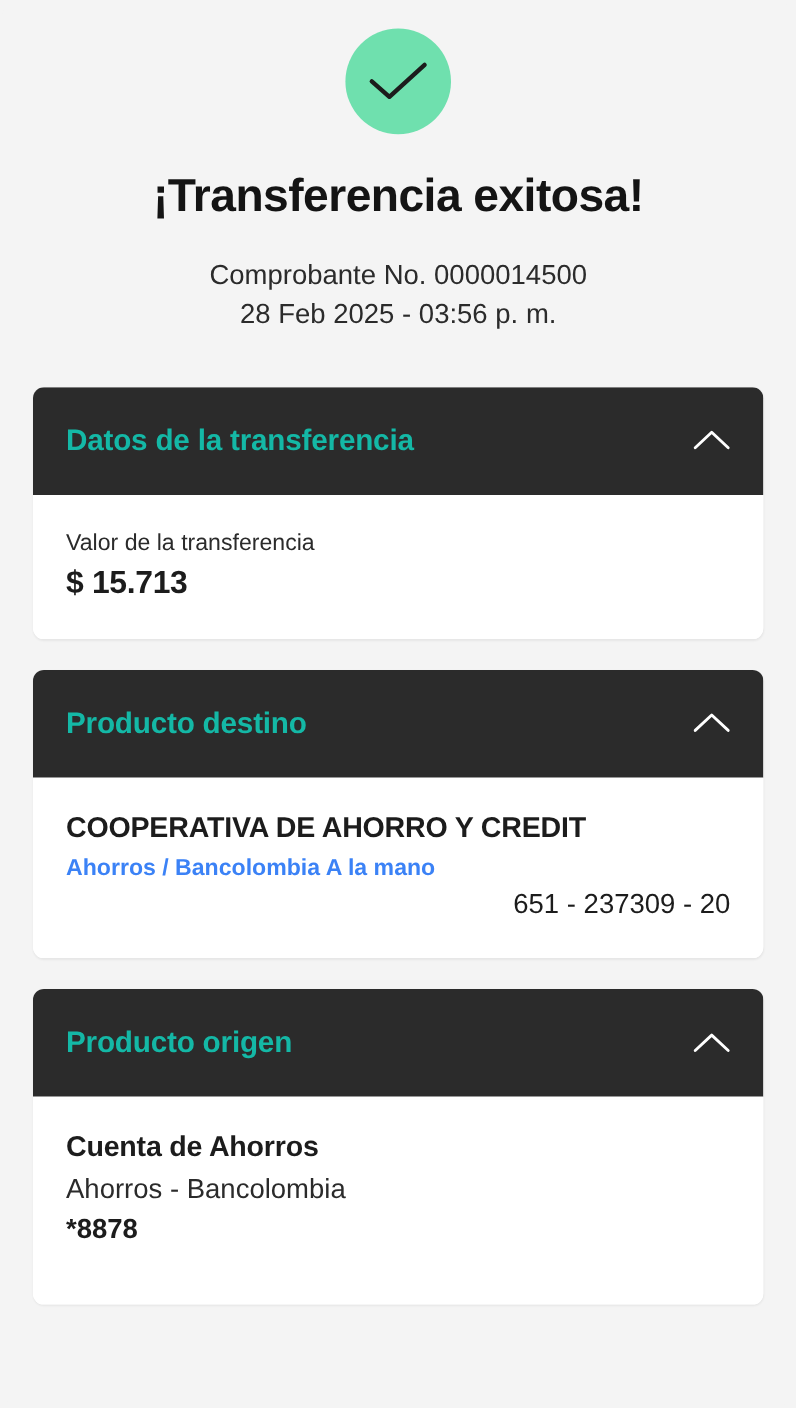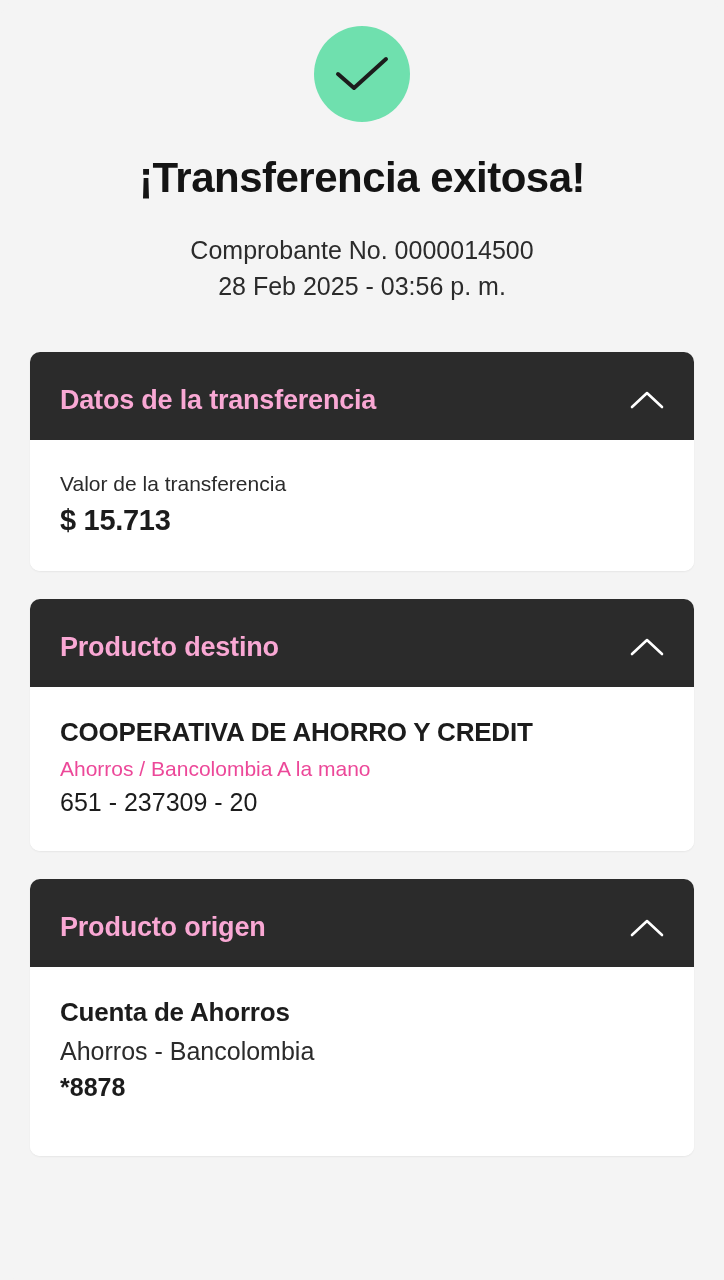--- a/index.html
+++ b/index.html
@@ -60,25 +60,25 @@
   .card {
     margin: 0 30px 28px 30px;
     border-radius: 10px;
     overflow: hidden;
     background: #ffffff;
     box-shadow: 0 1px 2px rgba(0,0,0,0.06);
   }
   .card.first { margin-top: 47px; }
   .card-header {
     background: #2b2b2b;
-    color: #f9a8d4;
+    color: #14b8a6;
     display: flex;
     align-items: center;
     justify-content: space-between;
-    padding: 33px 30px 24px 30px;
+    padding: 33px 30px 34px 30px;
   }
   .card-header h2 {
     font-size: 27px;
     font-weight: bold;
     letter-spacing: -0.2px;
   }
   .chevron {
     width: 34px;
     height: 20px;
     flex: 0 0 auto;
@@ -100,26 +100,28 @@
   }
   .dest-name {
     font-size: 26px;
     font-weight: bold;
     letter-spacing: -0.2px;
     line-height: 1.2;
   }
   .dest-sub {
     font-size: 21px;
     margin-top: 9px;
-    color: #ec4899;
+    color: #3b82f6;
+    font-weight: bold;
   }
   .dest-num {
     font-size: 25px;
     margin-top: 7px;
     color: #1c1c1c;
+    text-align: right;
   }
   .origin-name {
     font-size: 26px;
     font-weight: bold;
     letter-spacing: -0.2px;
   }
   .origin-sub {
     font-size: 25px;
     margin-top: 9px;
     color: #2b2b2b;

